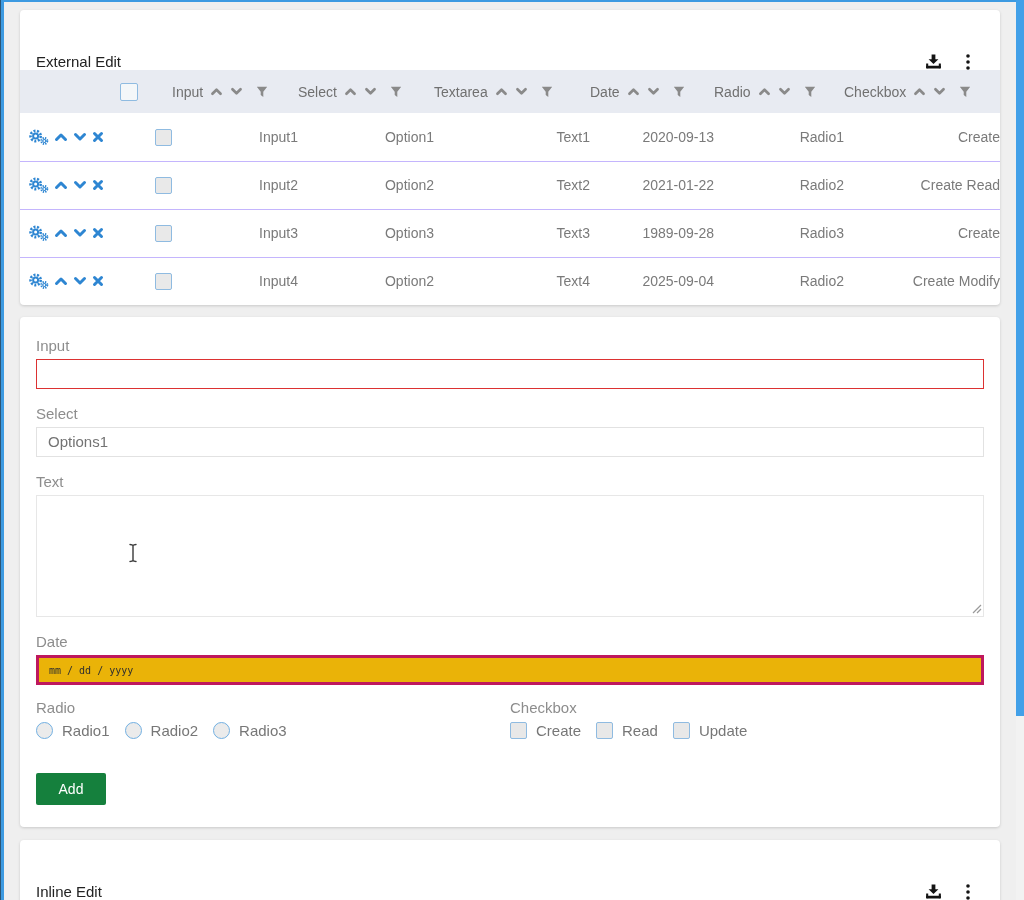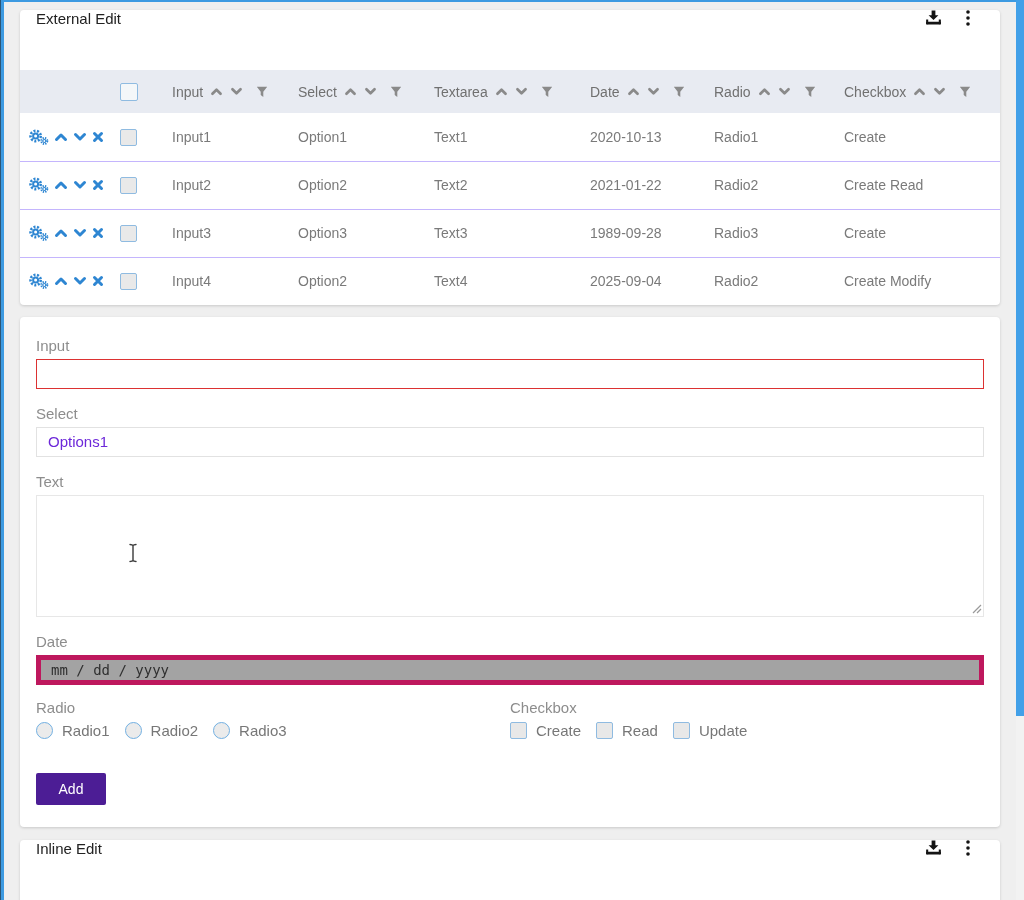--- a/index.html
+++ b/index.html
@@ -13,58 +13,58 @@
   .top-line { position:absolute; top:0; left:0; width:1024px; height:2px; background:#3d9ae1; z-index:50; }
   .left-line { position:absolute; top:0; left:0; width:4px; height:900px; z-index:50;
     background:linear-gradient(to right,#2c5575 0, #2c5575 1px, #3d9ae1 1px, #3d9ae1 4px); }
   .scrollbar-track { position:absolute; top:0; right:0; width:8px; height:900px; background:#f2f2f2; z-index:60; }
   .scrollbar-thumb { width:8px; height:716px; background:#42a0e8; }
 
   .content { position:absolute; left:20px; top:10px; width:980px; }
 
   .card { background:#fff; border-radius:4px; box-shadow:0 1px 3px rgba(0,0,0,.16); margin-bottom:12px; overflow:hidden; }
 
-  .card-header { height:60px; display:flex; align-items:flex-start; padding:0 30px 0 16px; }
+  .card-header { height:60px; display:flex; align-items:flex-end; padding:0 30px 0 16px; }
   .card-title { font-size:15px; color:#222; }
   .card-actions { margin-left:auto; display:flex; align-items:center; gap:24px; color:#141414; }
   .card-actions svg { display:block; cursor:pointer; }
 
   
   table { width:980px; border-collapse:collapse; table-layout:fixed; }
   thead tr { background:#e8ebf2; height:43px; }
   th { font-weight:400; color:#707070; font-size:14px; text-align:left; padding:0; }
   .th-inner { display:flex; align-items:center; gap:7px; }
   .sort-ic { color:#8a8a8a; cursor:pointer; flex:none; }
   .filter-ic { color:#8a8a8a; cursor:pointer; margin-left:6px; flex:none; }
-  tbody tr { height:48px; }
+  tbody tr { height:48px;text-align:right; }
   tbody tr + tr { border-top:1px solid #c4b5fd; }
   td { font-size:14px; color:#7a7a7a; padding:0; vertical-align:middle; }
   .actions-inner { display:flex; align-items:center; gap:5px; padding-left:8px; color:#2e86d2; }
   .actions-inner svg { cursor:pointer; flex:none; }
 
   .cb { display:inline-block; width:17px; height:17px; border:1px solid #8fbbe1; border-radius:2px; background:#e9e9e9; vertical-align:middle; cursor:pointer; }
   .cb.head { width:18px; height:18px; background:#f4f7f9; }
 
   
   .form-card { padding:14px 16px 22px; }
   .f-label { font-size:15px; color:#8d8d8d; margin:16px 0 5px; }
   .f-label.first { margin-top:6px; }
   .txt-input { width:100%; height:30px; border:1px solid #dc3232; background:#fff; outline:none; padding:0 10px; font-size:15px; color:#333; }
-  .select-box { width:100%; height:30px; border:1px solid #e2e2e2; background:#fff; line-height:28px; padding-left:11px; font-size:15px; color:#6d28d9; cursor:pointer; }
+  .select-box { width:100%; height:30px; border:1px solid #e2e2e2; background:#fff; line-height:28px; padding-left:11px; font-size:15px; color:#737373; cursor:pointer; }
   .textarea-wrap { position:relative; width:100%; }
   .textarea { width:100%; height:122px; border:1px solid #e7e7e7; background:#fff; resize:none; outline:none; display:block; font-size:15px; color:#333; padding:6px 10px; }
   .resize-handle { position:absolute; right:2px; bottom:3px; pointer-events:none; color:#9a9a9a; }
-  .date-input { width:100%; height:30px; border:5px solid #be185d; background:#a3a3a3; outline:none; padding:0 10px; font-family:"DejaVu Sans Mono", monospace; font-size:14px; color:#2f2f2f; }
+  .date-input { width:100%; height:30px; border:3px solid #be185d; background:#eab308; outline:none; padding:0 10px; font-family:"DejaVu Sans Mono", monospace; font-size:10px; color:#2f2f2f; }
   .options-row { display:flex; }
   .group { width:50%; }
   .opt-items { display:flex; align-items:center; margin-top:6px; }
   .opt { display:inline-flex; align-items:center; margin-right:15px; font-size:15px; color:#777; cursor:pointer; }
   .radio-circle { width:17px; height:17px; border:1.5px solid #72b0e2; border-radius:50%; background:#ebebeb; margin-right:9px; flex:none; }
   .cb-square { width:17px; height:17px; border:1px solid #8fbbe1; border-radius:2px; background:#e8e8e8; margin-right:9px; flex:none; }
-  .add-btn { margin-top:34px; width:70px; height:32px; background:#4c1d95; color:#fff; border:none; border-radius:2px; font-size:14px; font-family:"Liberation Sans",sans-serif; cursor:pointer; }
+  .add-btn { margin-top:34px; width:70px; height:32px; background:#15803d; color:#fff; border:none; border-radius:2px; font-size:14px; font-family:"Liberation Sans",sans-serif; cursor:pointer; }
 
   .cursor-ibeam { position:absolute; left:128px; top:543px; z-index:70; pointer-events:none; }
 
   .svg-defs { position:absolute; width:0; height:0; overflow:hidden; }
 </style>
 </head>
 <body>
 
 <svg class="svg-defs" aria-hidden="true">
   <defs>
@@ -244,21 +244,21 @@
                 </svg>
             <svg width="12" height="12">
                   <use href="#sym-x"></use>
                 </svg>
           </span>
             </td>
           <td><span class="cb"></span></td>
           <td>Input1</td>
           <td>Option1</td>
           <td>Text1</td>
-          <td>2020-10-13</td>
+          <td>2020-09-13</td>
           <td>Radio1</td>
           <td>Create</td>
         </tr>
         <tr>
           <td>
               <span class="actions-inner">
             <svg width="21" height="18">
                   <use href="#sym-cogs"></use>
                 </svg>
             <svg width="14" height="10">

